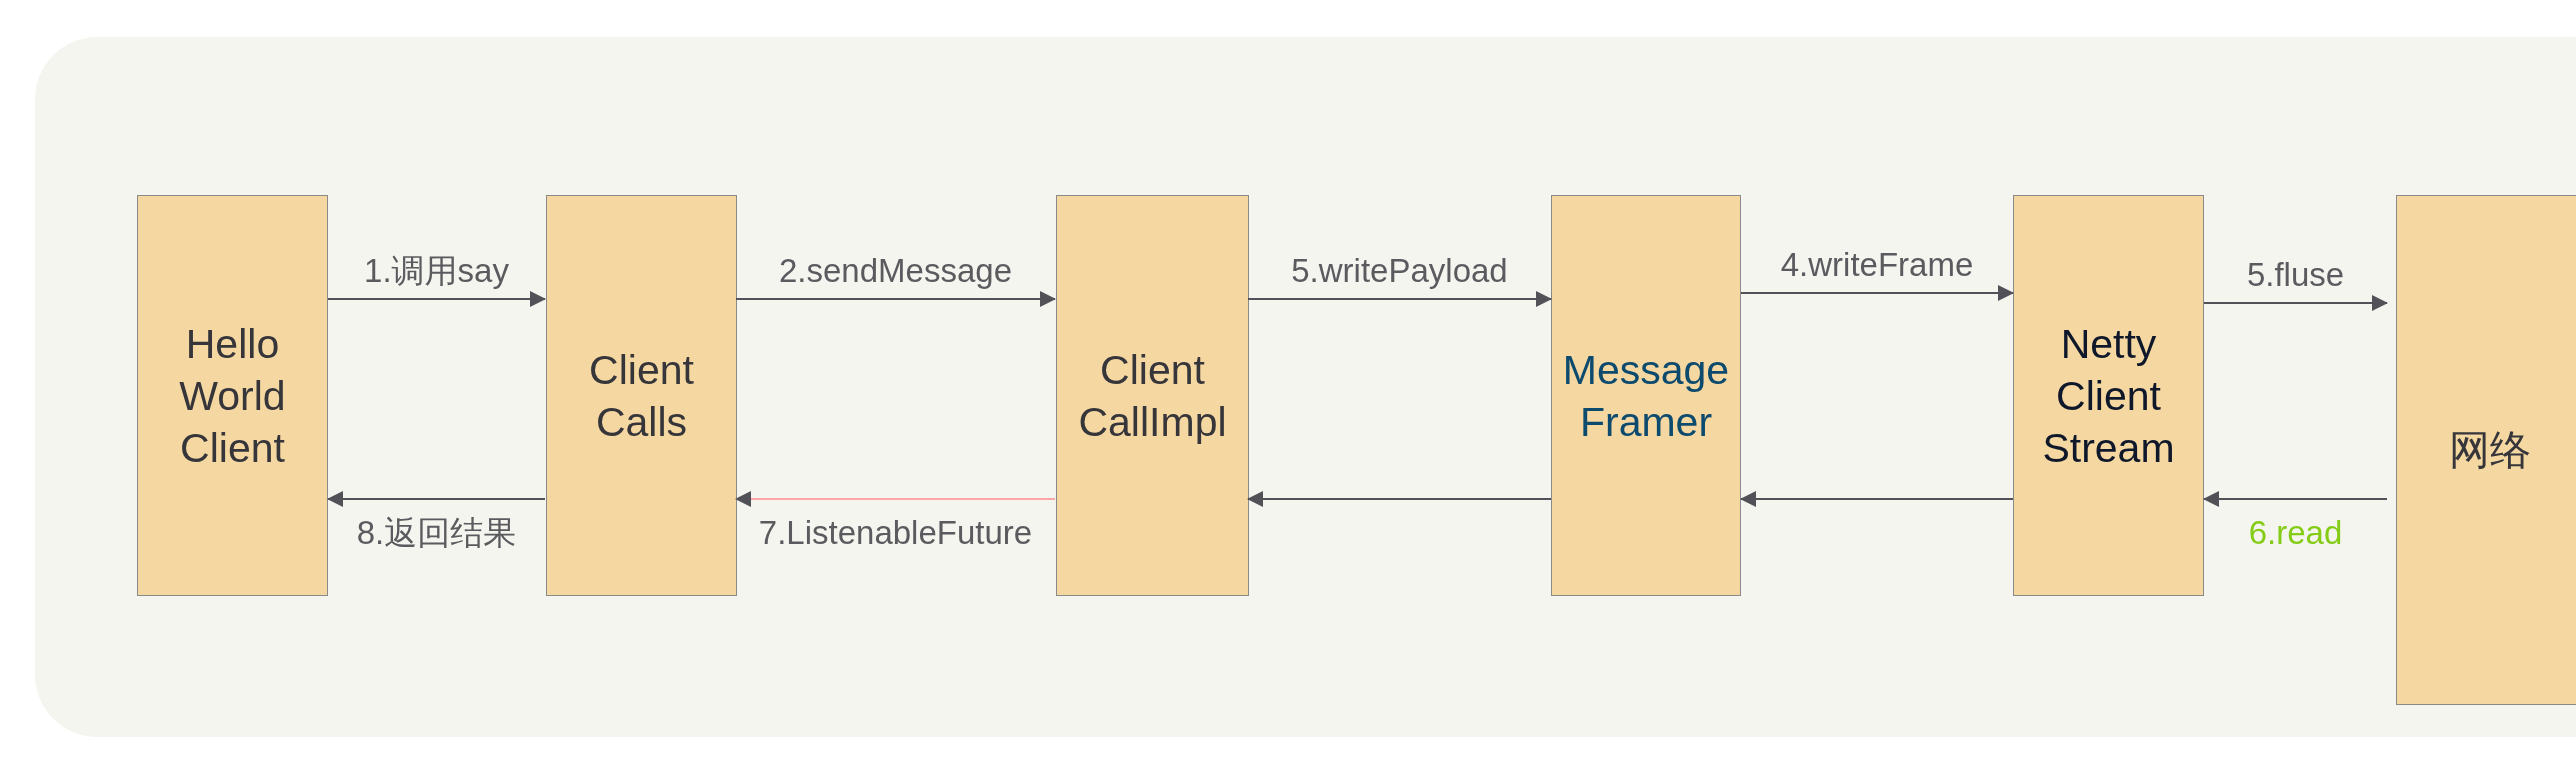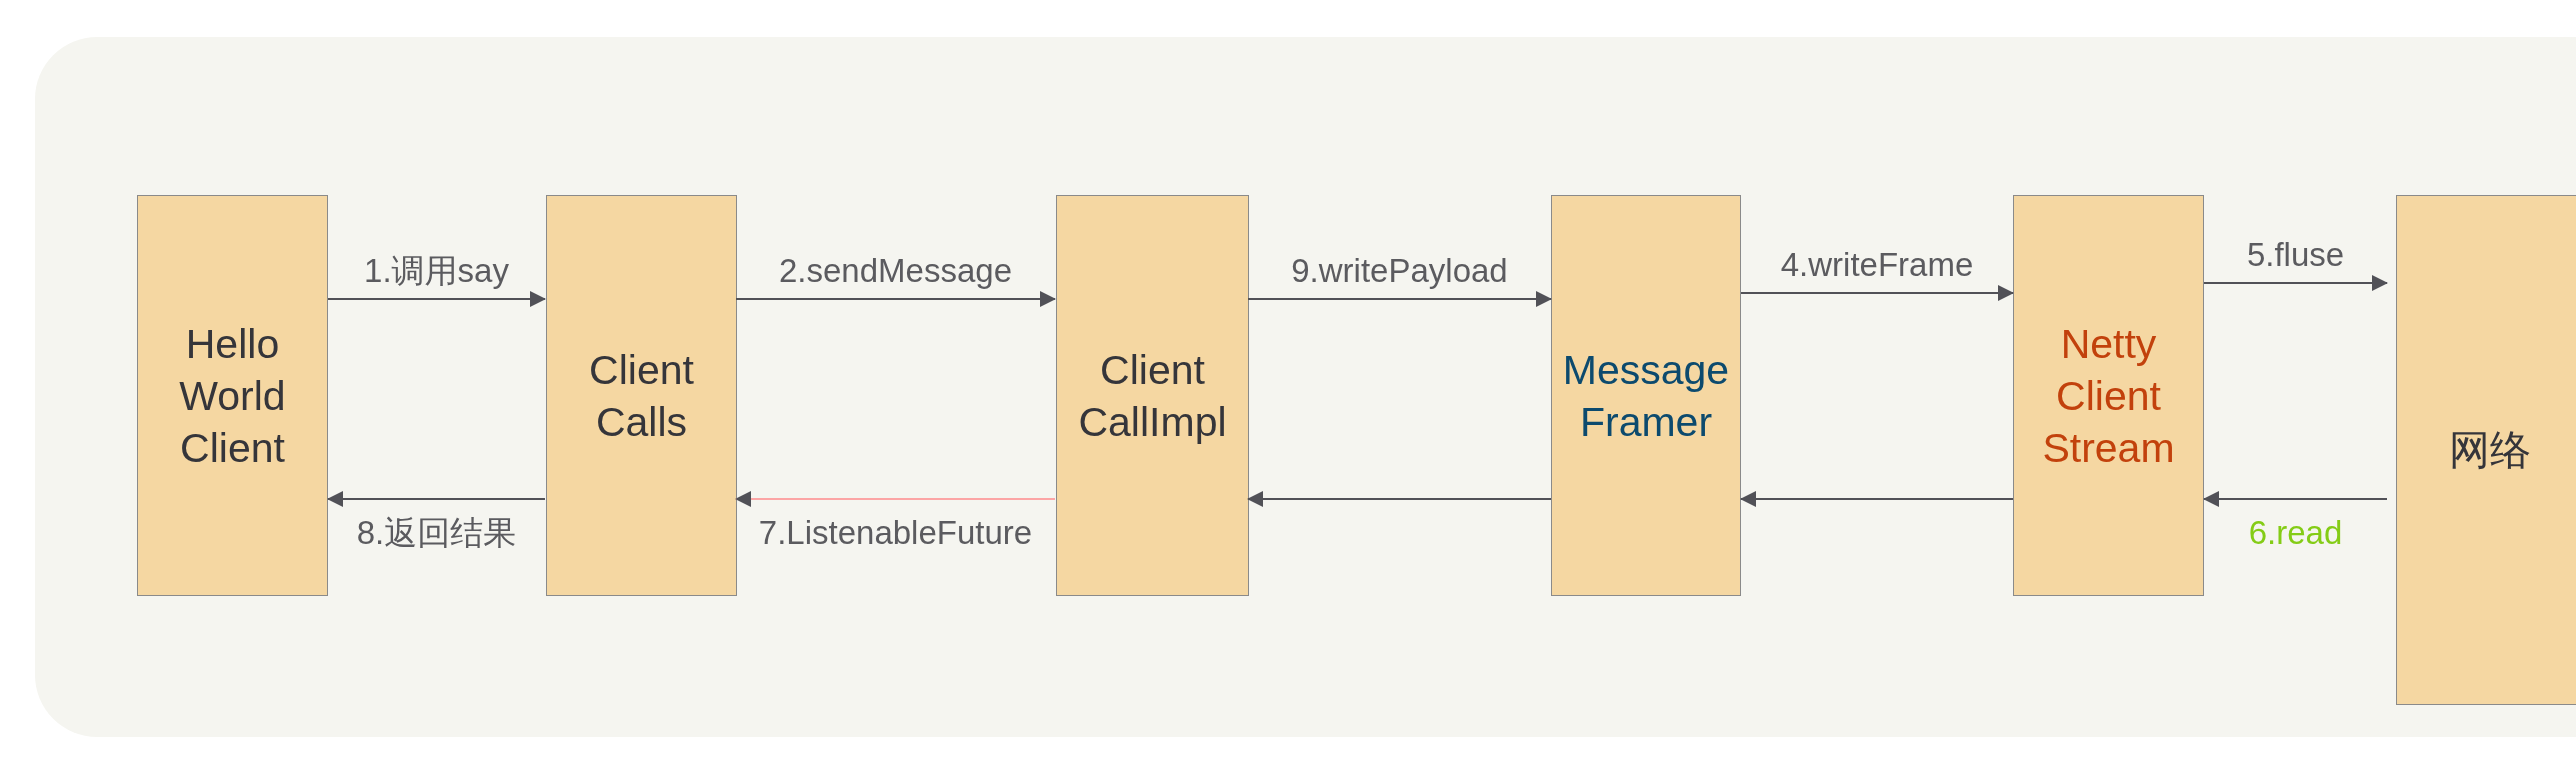--- a/index.html
+++ b/index.html
@@ -73,44 +73,44 @@
       </div>
       <div class="node" style="left: 1056px; top: 195px; width: 193px; height: 401px; background: rgb(245, 215, 162); border: 1.5px solid rgb(138, 138, 138);">
         <div class="node-label" style="color: rgb(53, 53, 58);">Client
 CallImpl</div>
       </div>
       <div class="node" style="left: 1551px; top: 195px; width: 190px; height: 401px; background: rgb(245, 215, 162); border: 1.5px solid rgb(138, 138, 138);">
         <div class="node-label" style="color: #0c4a6e;">Message
 Framer</div>
       </div>
       <div class="node" style="left: 2013px; top: 195px; width: 191px; height: 401px; background: rgb(245, 215, 162); border: 1.5px solid rgb(138, 138, 138);">
-        <div class="node-label" style="color: #c2410c;">Netty
+        <div class="node-label" style="color: #0f172a;">Netty
 Client
 Stream</div>
       </div>
       <div class="node" style="left: 2387px; top: 195px; width: 188px; height: 510px; background: rgb(245, 215, 162); border: 1.5px solid rgb(138, 138, 138); margin-left: 9px;">
         <div class="node-label" style="color: rgb(53, 53, 58);">网络</div>
       </div>
       <div class="edge dir-right" style="left: 328px; top: 298px; width: 217px; background: rgb(81, 81, 87);">
         <div class="arrowhead" style="right: -1px; border-left: 16.5px solid rgb(81, 81, 87); border-top: 8.2px solid transparent; border-bottom: 8.2px solid transparent;"></div>
         <div class="edge-label above" style="color: rgb(91, 91, 95);">1.调用say</div>
       </div>
       <div class="edge dir-right" style="left: 736px; top: 298px; width: 319px; background: rgb(81, 81, 87);">
         <div class="arrowhead" style="right: -1px; border-left: 16.5px solid rgb(81, 81, 87); border-top: 8.2px solid transparent; border-bottom: 8.2px solid transparent;"></div>
         <div class="edge-label above" style="color: rgb(91, 91, 95);">2.sendMessage</div>
       </div>
       <div class="edge dir-right" style="left: 1248px; top: 298px; width: 303px; background: rgb(81, 81, 87);">
         <div class="arrowhead" style="right: -1px; border-left: 16.5px solid rgb(81, 81, 87); border-top: 8.2px solid transparent; border-bottom: 8.2px solid transparent;"></div>
-        <div class="edge-label above" style="color: rgb(91, 91, 95);">9.writePayload</div>
+        <div class="edge-label above" style="color: rgb(91, 91, 95);">5.writePayload</div>
       </div>
       <div class="edge dir-right" style="left: 1741px; top: 292px; width: 272px; background: rgb(81, 81, 87);">
         <div class="arrowhead" style="right: -1px; border-left: 16.5px solid rgb(81, 81, 87); border-top: 8.2px solid transparent; border-bottom: 8.2px solid transparent;"></div>
         <div class="edge-label above" style="color: rgb(91, 91, 95);">4.writeFrame</div>
       </div>
-      <div class="edge dir-right" style="left: 2204px; top: 282px; width: 183px; background: rgb(81, 81, 87);">
+      <div class="edge dir-right" style="left: 2204px; top: 302px; width: 183px; background: rgb(81, 81, 87);">
         <div class="arrowhead" style="right: -1px; border-left: 16.5px solid rgb(81, 81, 87); border-top: 8.2px solid transparent; border-bottom: 8.2px solid transparent;"></div>
         <div class="edge-label above" style="color: rgb(91, 91, 95);">5.fluse</div>
       </div>
       <div class="edge dir-left" style="left: 2204px; top: 498px; width: 183px; background: rgb(81, 81, 87);">
         <div class="arrowhead" style="left: -1px; border-right: 16.5px solid rgb(81, 81, 87); border-top: 8.2px solid transparent; border-bottom: 8.2px solid transparent;"></div>
         <div class="edge-label below" style="color: #84cc16;">6.read</div>
       </div>
       <div class="edge dir-left" style="left: 736px; top: 498px; width: 319px; background: #fca5a5;">
         <div class="arrowhead" style="left: -1px; border-right: 16.5px solid rgb(81, 81, 87); border-top: 8.2px solid transparent; border-bottom: 8.2px solid transparent;"></div>
         <div class="edge-label below" style="color: rgb(91, 91, 95);">7.ListenableFuture</div>

